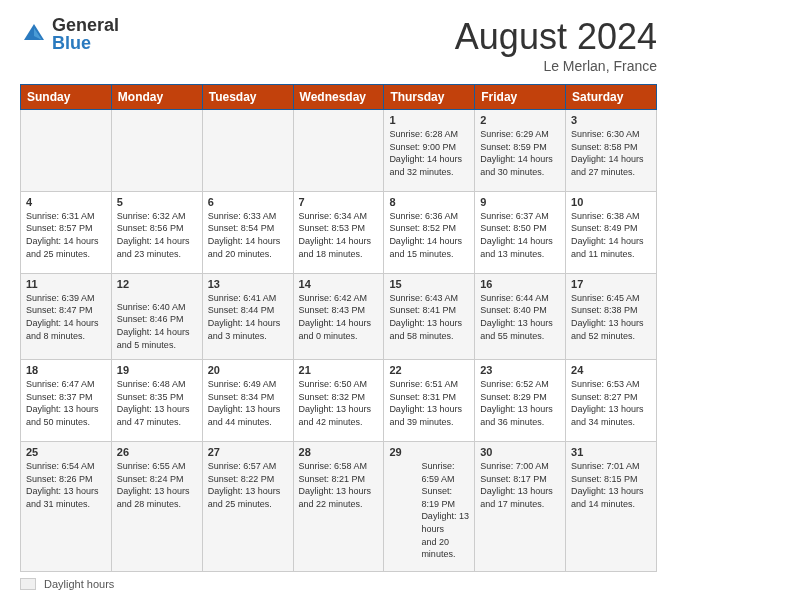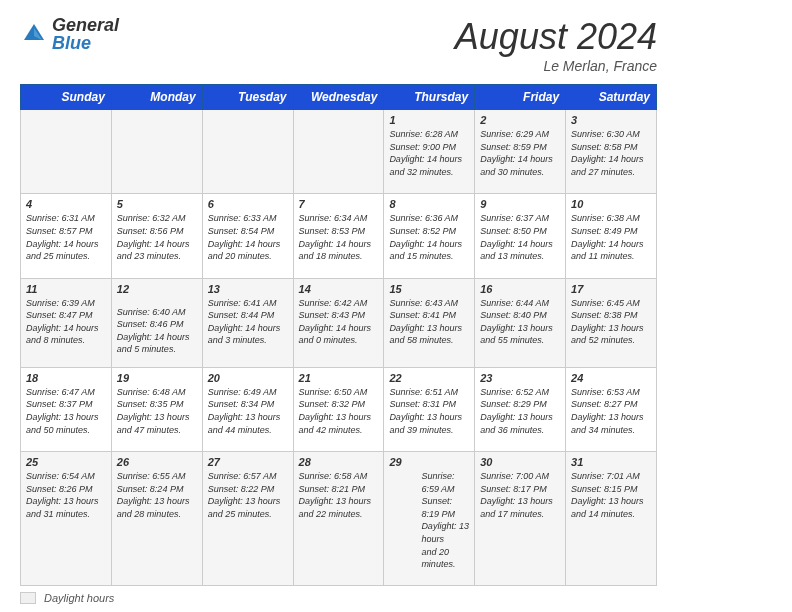--- a/index.html
+++ b/index.html
@@ -6,24 +6,23 @@
     body {
       font-family: Arial, sans-serif;
       background: #fff;
       width: 792px;
       height: 612px;
       overflow: hidden;
     }
     .page {
       width: 677px;
       height: 612px;
-      padding: 16px 20px 8px 20px;
+      padding: 16px 20px 22px 20px;
       display: flex;
       flex-direction: column;
-      font-style: italic;
     }
     .header {
       display: flex;
       justify-content: space-between;
       align-items: flex-start;
       margin-bottom: 10px;
     }
     .logo {
       display: flex;
       align-items: center;
@@ -65,23 +64,23 @@
       flex: 1;
       display: flex;
       flex-direction: column;
     }
     table {
       width: 100%;
       border-collapse: collapse;
       flex: 1;
     }
     thead tr th {
-      background-color: #1d4ed8;
+      background-color: #c2410c;
       color: #fff;
-      text-align: right;
+      text-align: left;
       font-size: 12px;
       font-weight: bold;
       padding: 5px 6px;
       border: 1px solid #1a5a9a;
     }
     tbody tr td {
       border: 1px solid #ccc;
       vertical-align: top;
       padding: 4px 5px;
       font-size: 9.5px;

